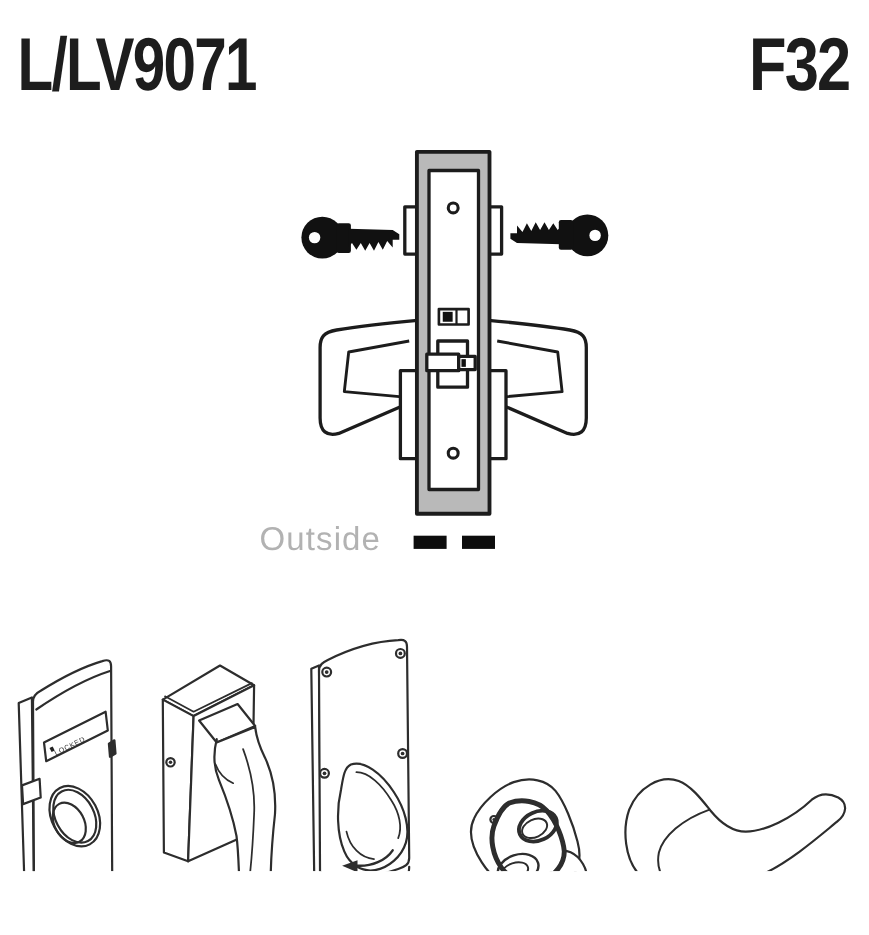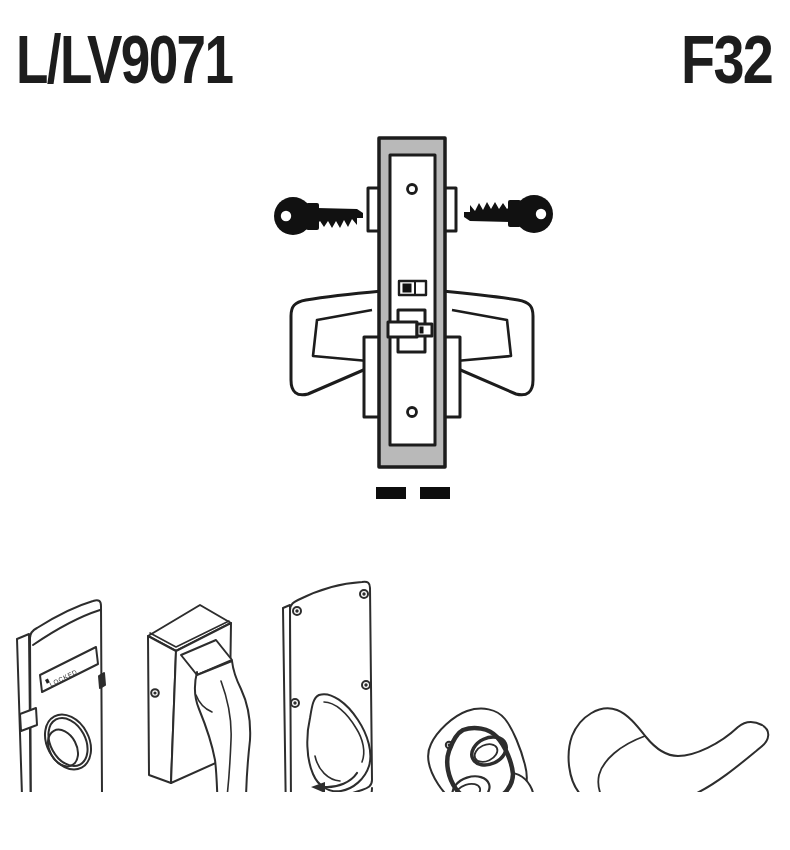--- a/index.html
+++ b/index.html
@@ -164,16 +164,17 @@
         <path d="M617,710 C600,704 580,716 572,736 C566,753 567,782 583,797 C595,810 614,816 625,810
                  C645,811 668,805 695,794 C720,782 745,760 761,747 C770,740 771,730 762,725
                  C752,720 744,722 738,727 C720,744 695,756 678,756 C665,756 655,748 646,737
                  C638,727 628,714 617,710 Z"></path>
         <path d="M645,736 C620,745 603,760 599,775 C596,790 603,803 614,809" fill="none" stroke-width="1.8"></path>
         <path d="M608,807 Q616,813 625,810" fill="none" stroke-width="3.6"></path>
       </g>
     </g>
   </svg>
 
+  <span class="legend-label legend-outside">Outside</span>
   <div class="dash dash-1"></div>
   <div class="dash dash-2"></div>
 
 </div>
 
 </body></html>

